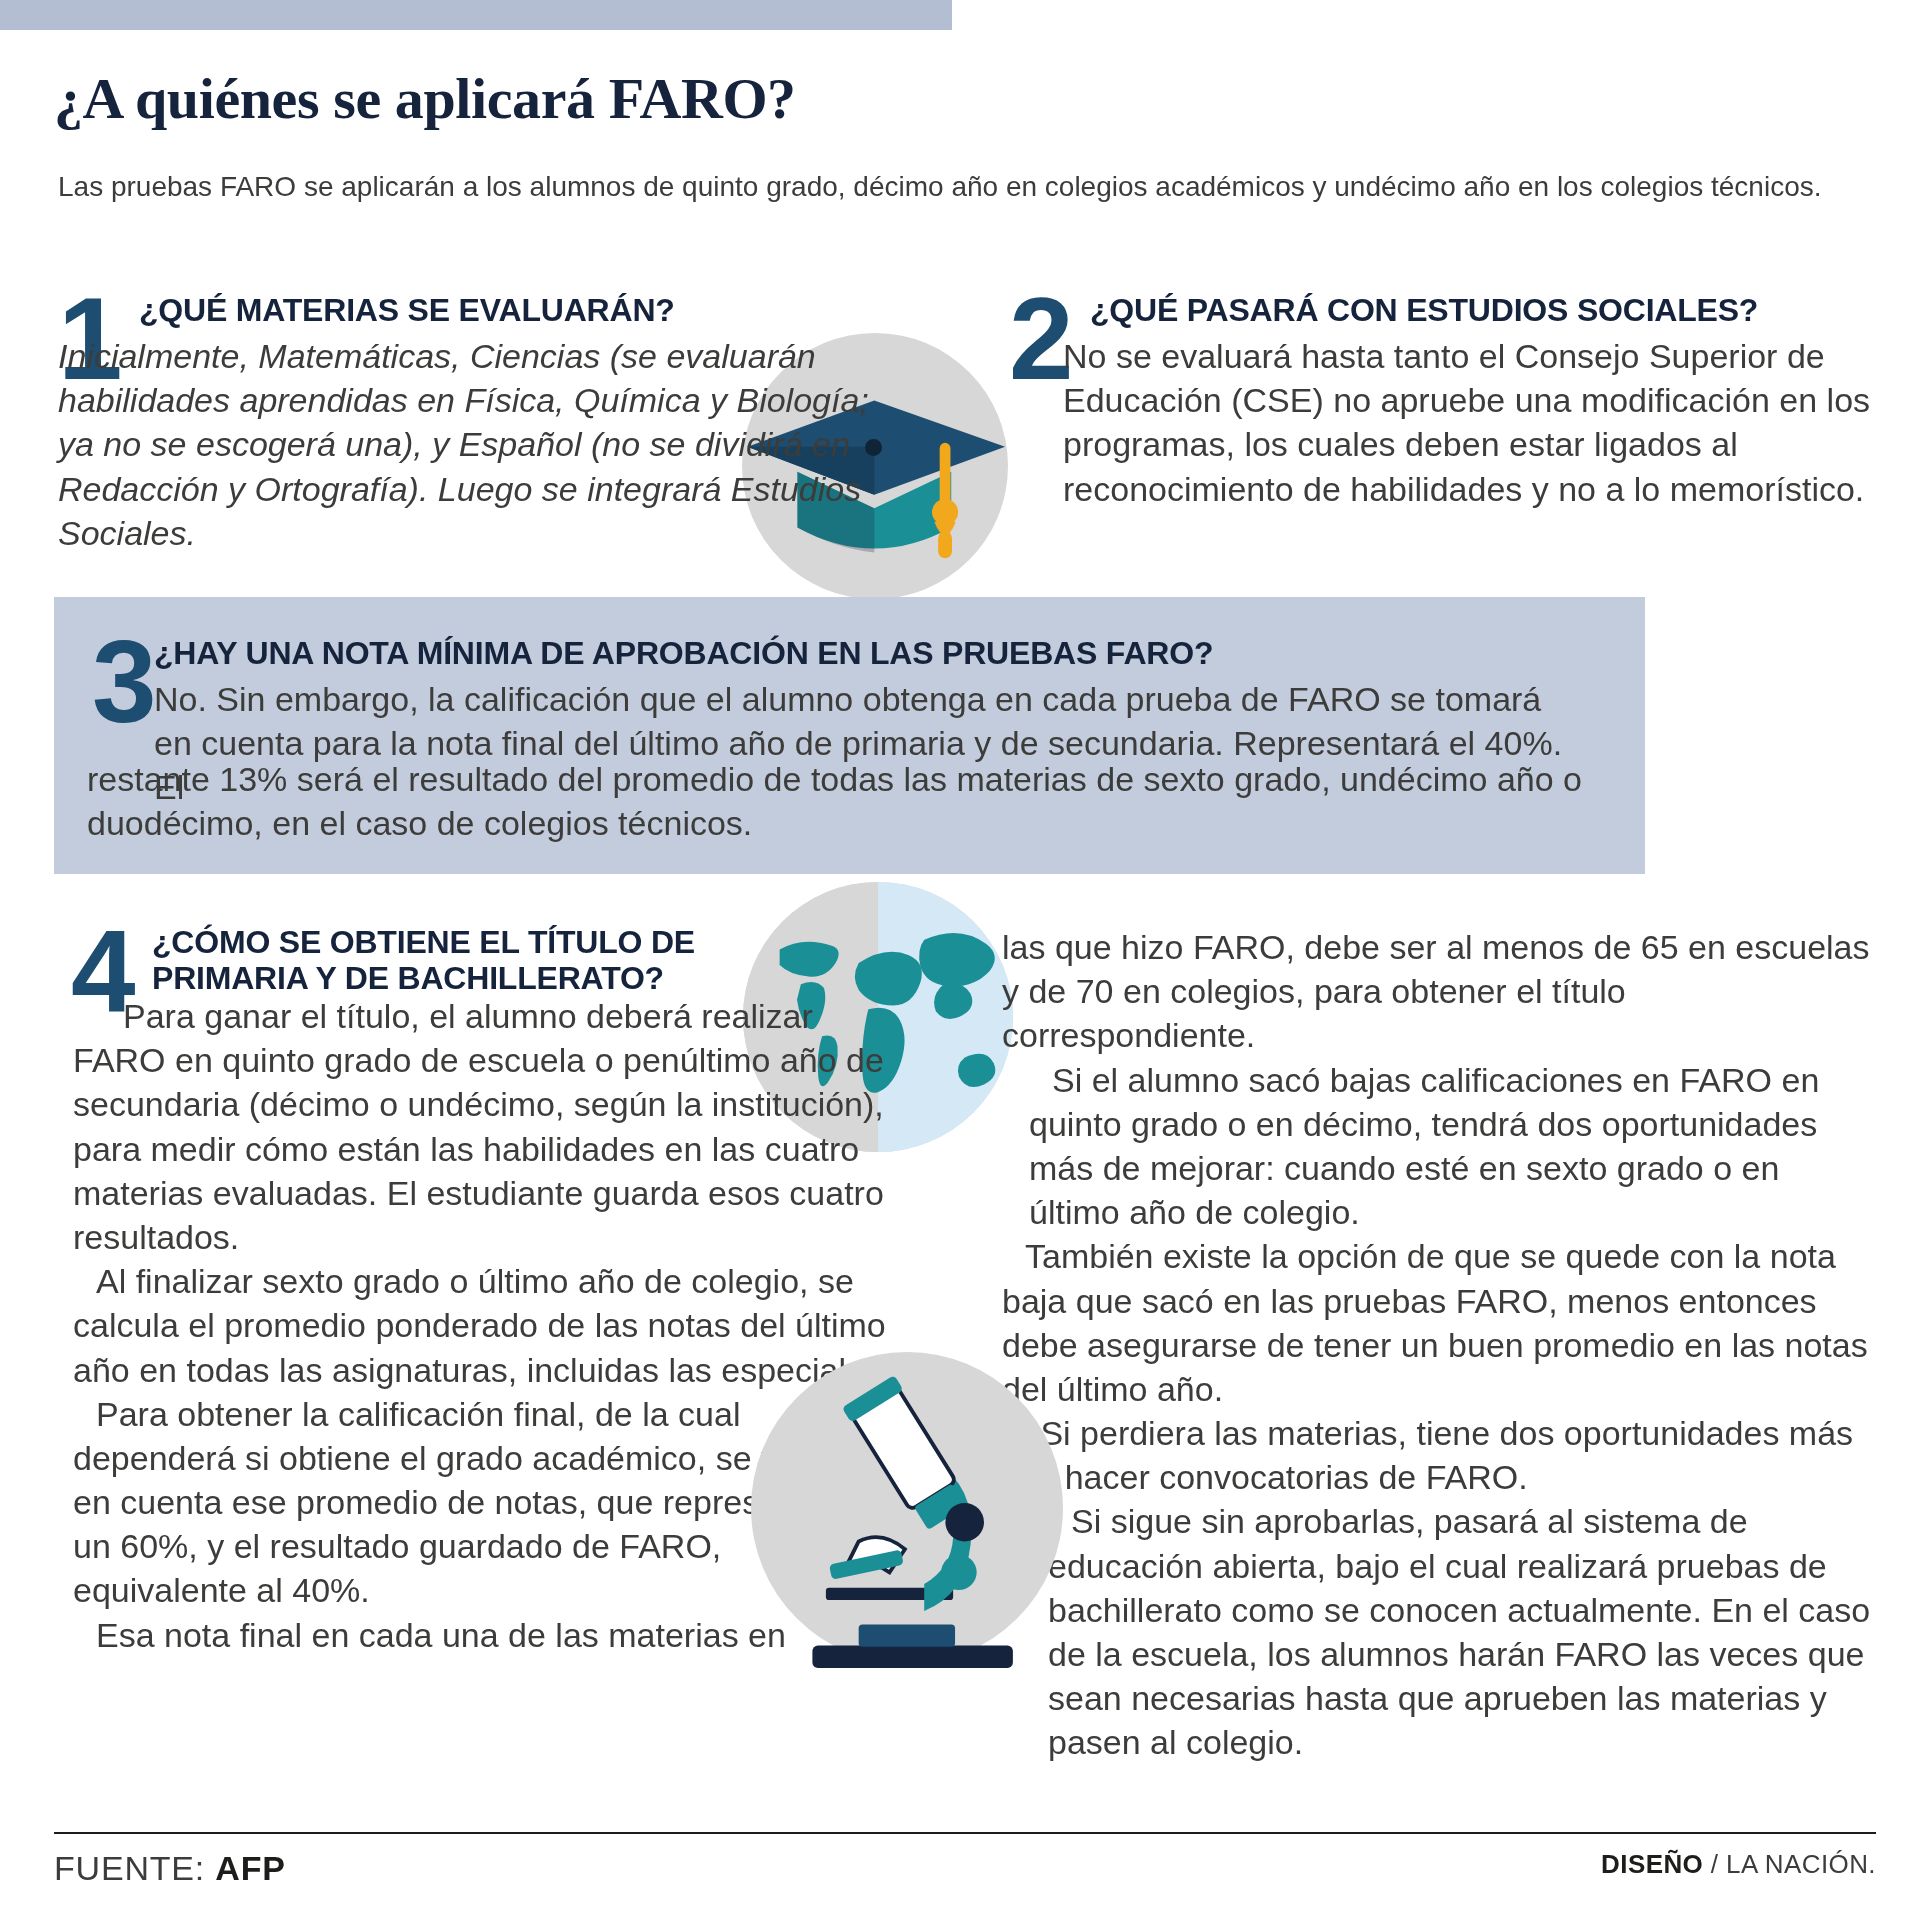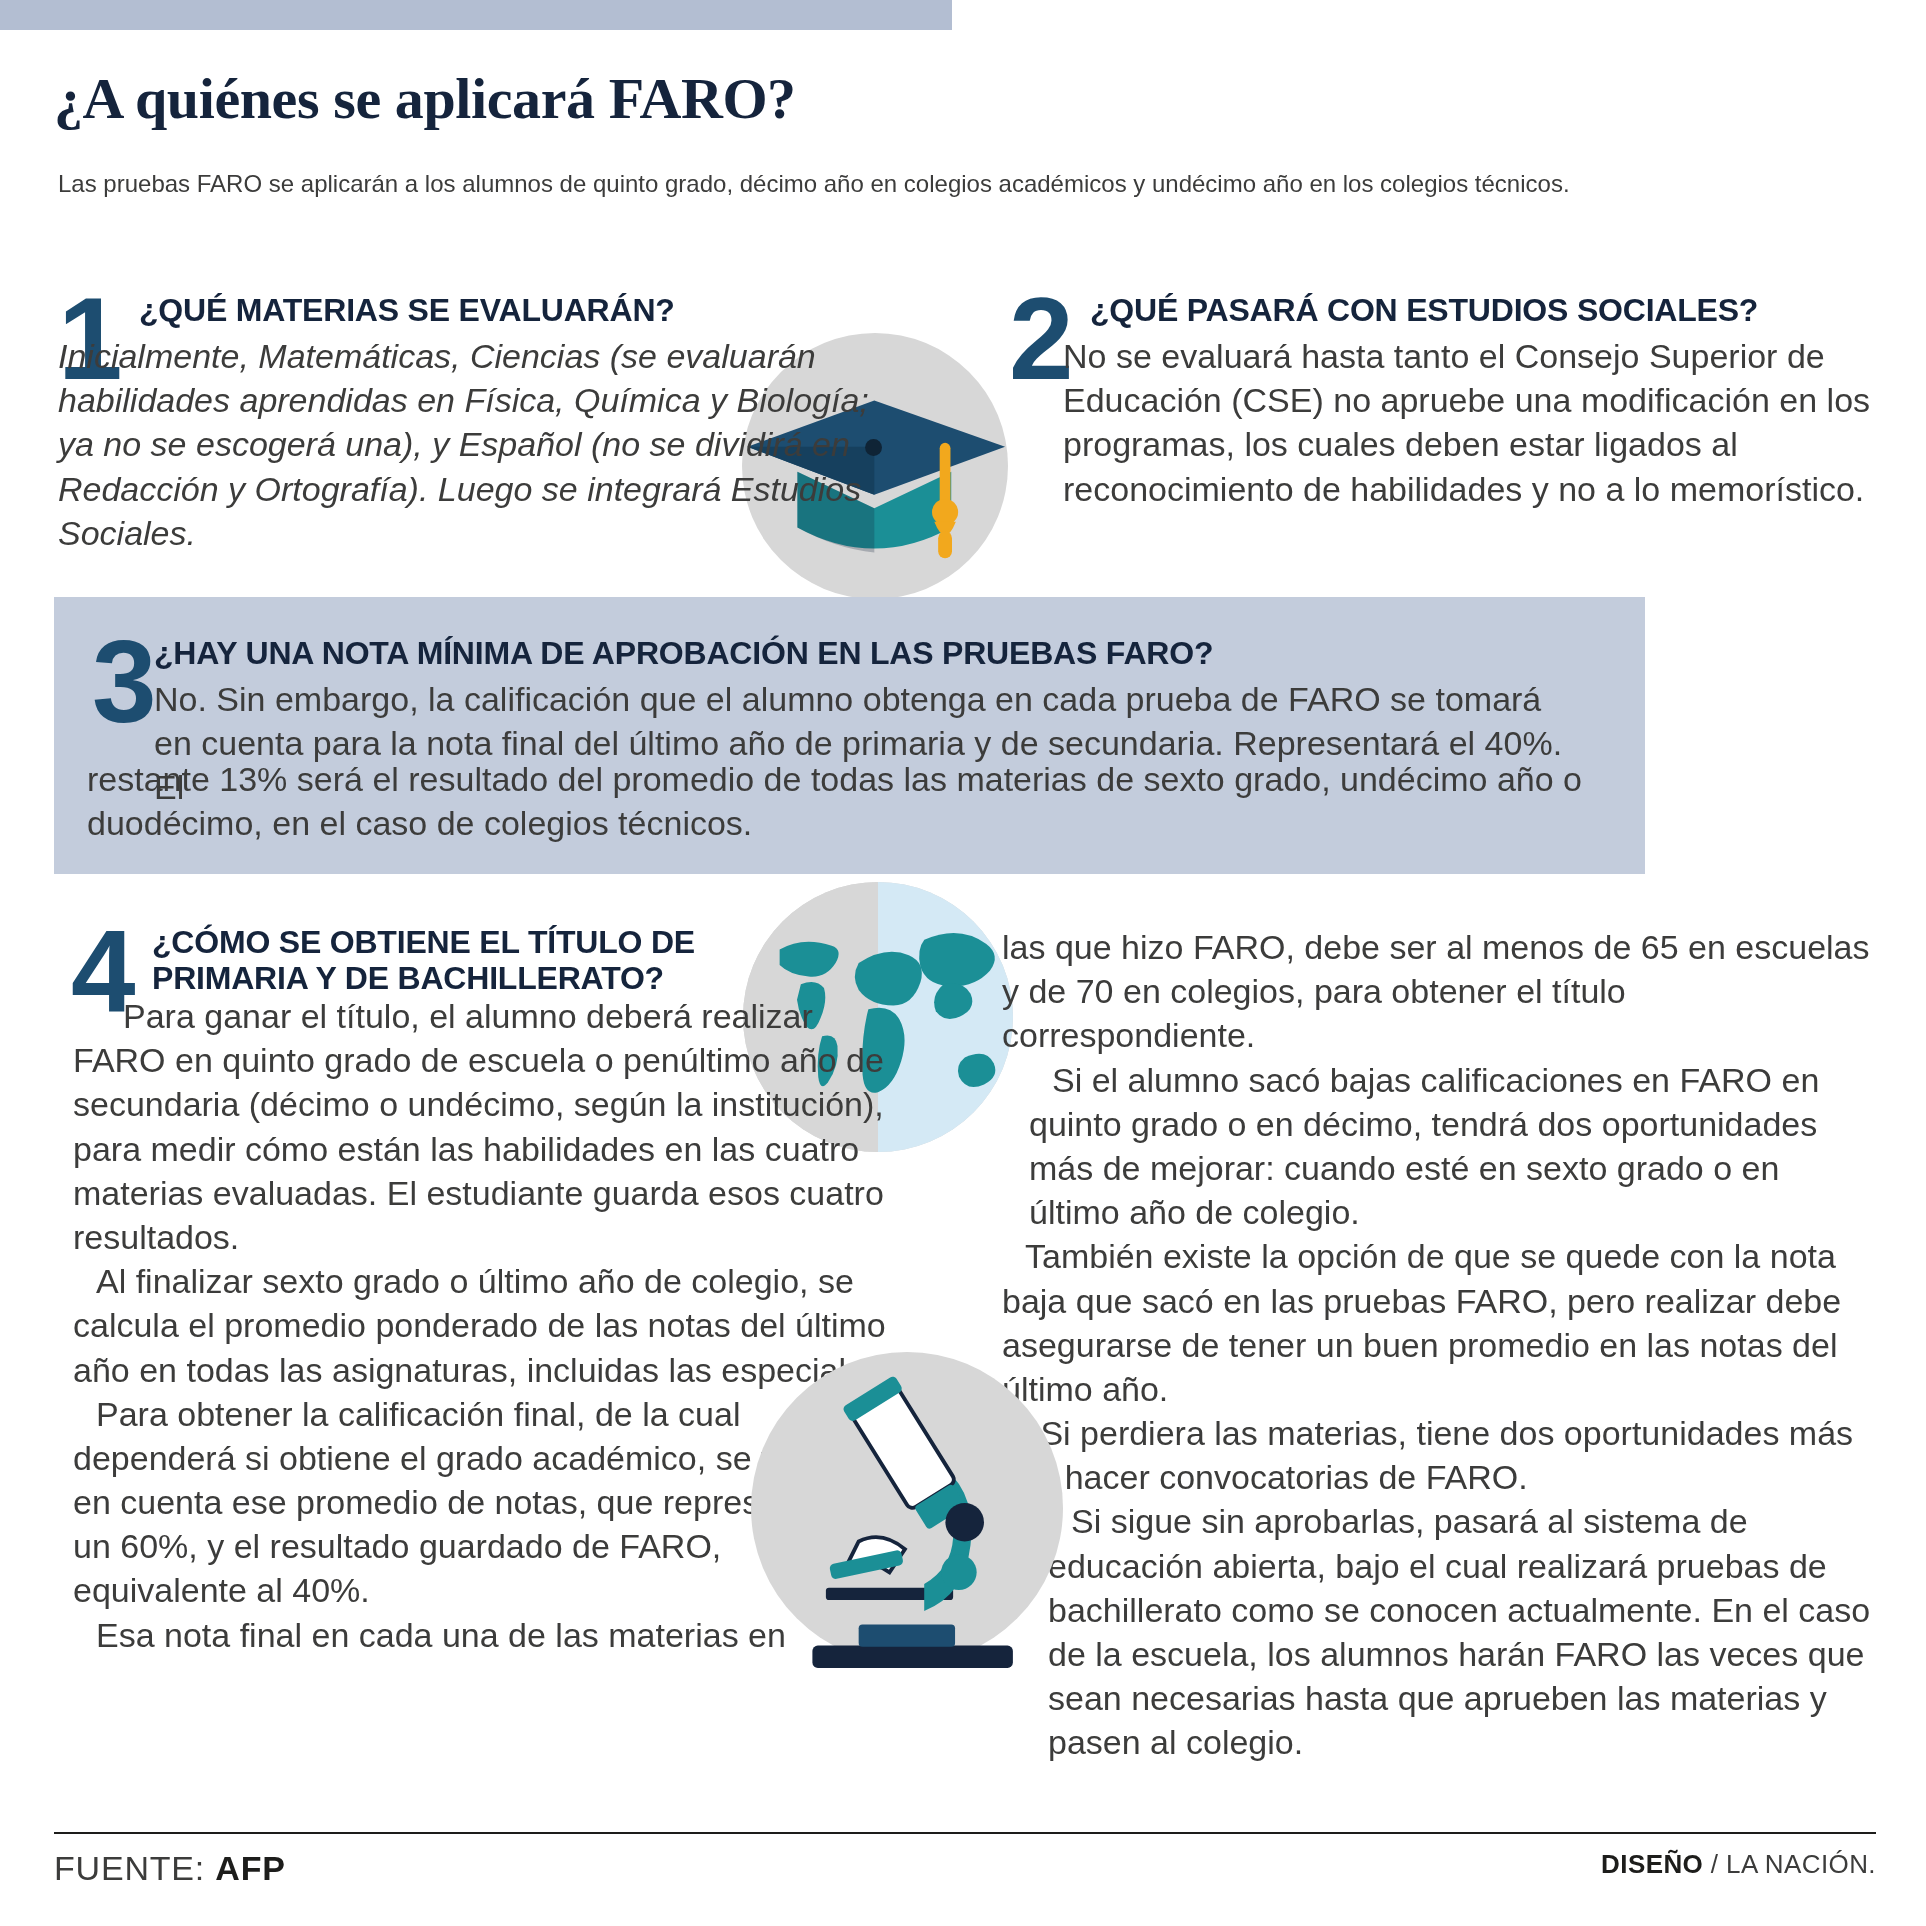--- a/index.html
+++ b/index.html
@@ -18,21 +18,21 @@
 
   
   .title {
     position:absolute; left:54px; top:69px; width:1618px;
     font-family:"Liberation Serif", serif;
     font-weight:bold; font-size:58px; line-height:1.05;
     color:#15243c; letter-spacing:-0.4px;
   }
   .lede {
     position:absolute; left:58px; top:169px; width:1811px;
-    font-size:24px; line-height:1.26; color:#3c3c3b;
+    font-size:28px; line-height:1.26; color:#3c3c3b;
   }
 
   
   .num {
     position:absolute;
     font-family:"Liberation Sans", sans-serif;
     font-weight:bold;
     font-size:116px; line-height:0.8;
     color:#1d4d70;
   }
@@ -152,21 +152,21 @@
   <div class="body" id="b4-body">
     <p style="text-indent:50px">Para ganar el título, el alumno deberá realizar FARO en quinto grado de escuela o penúltimo año de secundaria (décimo o undécimo, según la institución), para medir cómo están las habilidades en las cuatro materias evaluadas. El estudiante guarda esos cuatro resultados.</p>
     <p class="indent">Al finalizar sexto grado o último año de colegio, se calcula el promedio ponderado de las notas del último año en todas las asignaturas, incluidas las especiales.</p>
     <p class="indent">Para obtener la calificación final, de la cual dependerá si obtiene el grado académico, se tomará en cuenta ese promedio de notas, que representará un 60%, y el resultado guardado de FARO, equivalente al 40%.</p>
     <p class="indent">Esa nota final en cada una de las materias en</p>
   </div>
 
   <div class="body" id="b4-right">
     <p>las que hizo FARO, debe ser al menos de 65 en escuelas y de 70 en colegios, para obtener el título correspondiente.</p>
     <p class="indent" style="padding-left:27px">Si el alumno sacó bajas calificaciones en FARO en quinto grado o en décimo, tendrá dos oportunidades más de mejorar: cuando esté en sexto grado o en último año de colegio.</p>
-    <p class="indent">También existe la opción de que se quede con la nota baja que sacó en las pruebas FARO, pero realizar debe asegurarse de tener un buen promedio en las notas del último año.</p>
+    <p class="indent">También existe la opción de que se quede con la nota baja que sacó en las pruebas FARO, menos entonces debe asegurarse de tener un buen promedio en las notas del último año.</p>
     <p class="indent" style="padding-left:15.4px">Si perdiera las materias, tiene dos oportunidades más de hacer convocatorias de FARO.</p>
     <p class="indent" style="padding-left:46px">Si sigue sin aprobarlas, pasará al sistema de educación abierta, bajo el cual realizará pruebas de bachillerato como se conocen actualmente. En el caso de la escuela, los alumnos harán FARO las  veces que sean necesarias hasta que aprueben las materias y pasen al colegio.</p>
   </div>
 
   <div class="circle" id="micro-circle"></div>
   <svg style="position:absolute;left:743px;top:1341px;" width="347" height="347" viewBox="0 0 900 900">
 
     <rect x="180" y="790" width="520" height="58" rx="14" fill="#15243c"></rect>
     <rect x="300" y="735" width="250" height="58" rx="10" fill="#1d4d70"></rect>
 

